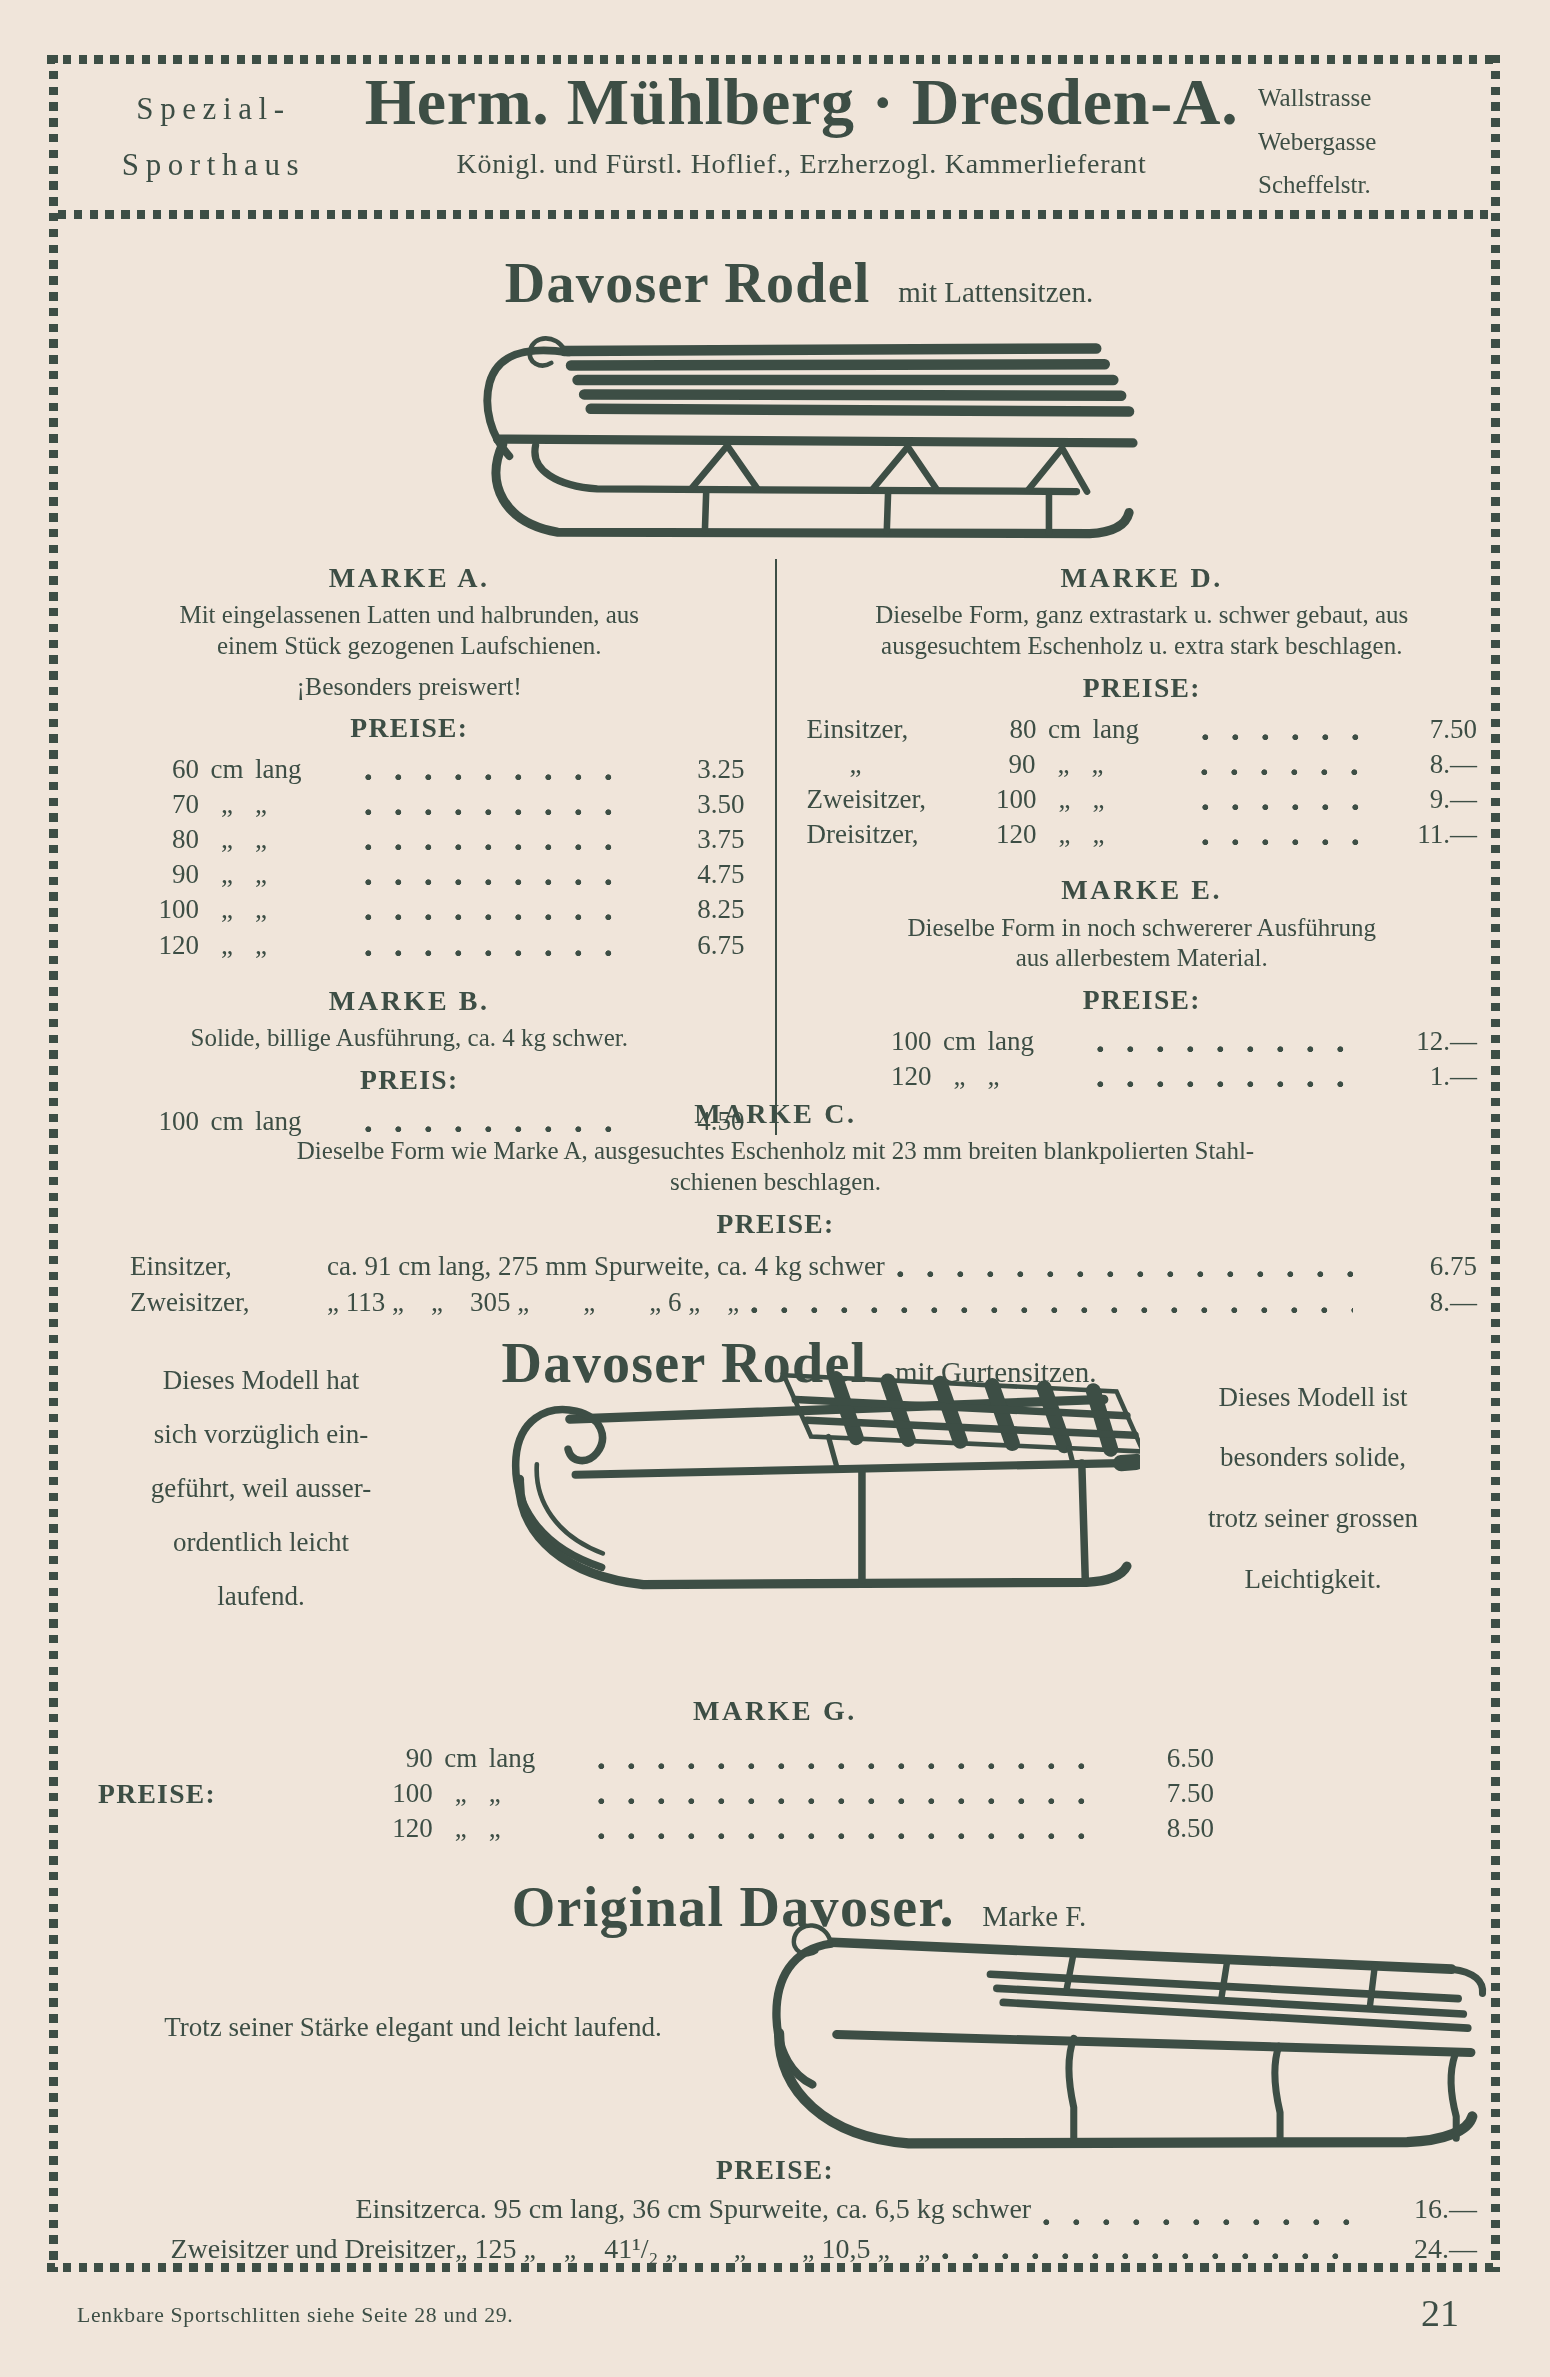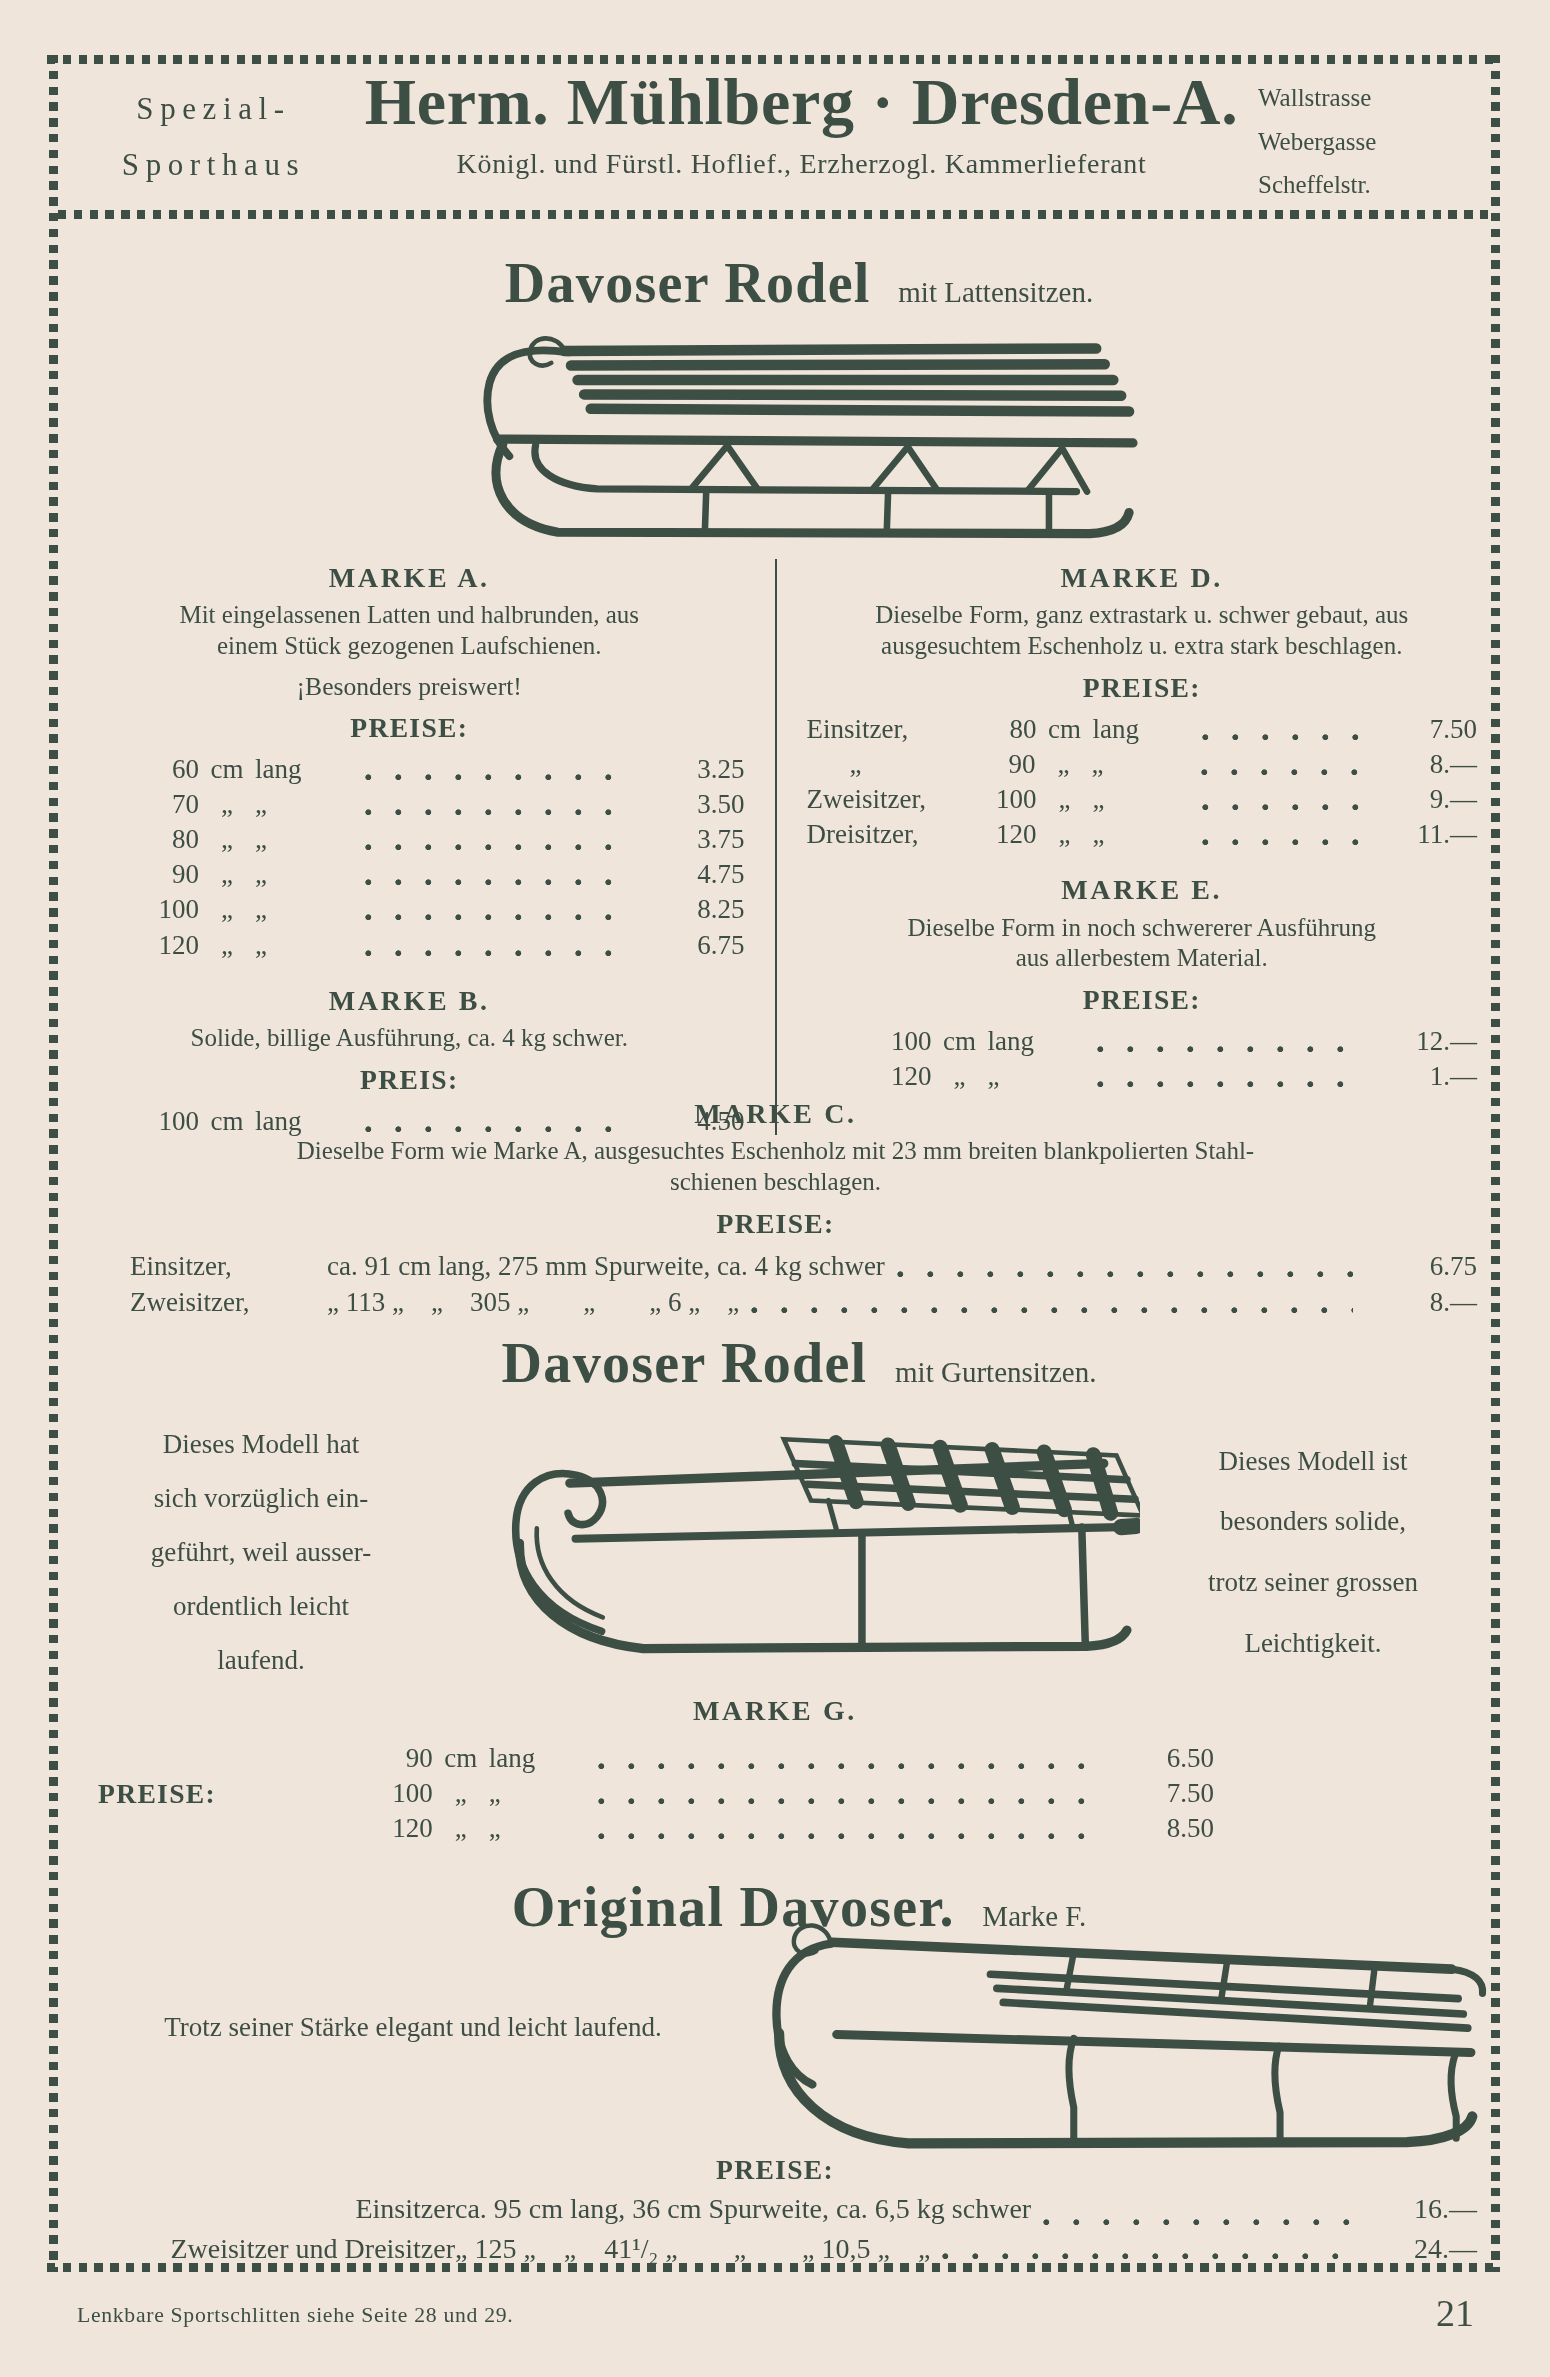--- a/index.html
+++ b/index.html
@@ -64,42 +64,42 @@
   .dots,.fdots{align-self:flex-end;height:7.2px;flex:1;margin:0 11.8px 5.9px 11.8px;
     background-image:radial-gradient(circle at 3.3px 3.3px,var(--ink) 2.6px,rgba(0,0,0,0) 3.3px);
     background-size:30px 7.2px;background-repeat:repeat-x;}
   
   #markeC{position:absolute;top:1095px;left:74px;width:1403px;}
   .crow{display:flex;align-items:baseline;font-size:27px;line-height:1.35;padding-left:56px;}
   .cname{width:197px;}
   .cspec{white-space:pre;}
   .cprice{width:112px;text-align:right;white-space:pre;}
   
-  #s2mid{position:absolute;top:1411px;left:74px;width:1403px;display:flex;align-items:center;gap:9.2px;}
+  #s2mid{position:absolute;top:1347px;left:74px;width:1403px;display:flex;align-items:center;gap:9.2px;}
   .s2txt{font-size:27px;text-align:center;}
   .s2txt.left{width:374px;line-height:2.0;}
   .s2txt.right{width:328px;line-height:2.25;}
   #illu2{flex:1;height:282px;}
   #captionG{position:absolute;top:1695px;width:100%;text-align:center;font-size:28px;font-weight:700;letter-spacing:2.6px;}
   #gblock{position:absolute;top:1741px;left:98px;width:1116px;display:flex;align-items:center;gap:19.7px;}
   .g-label{width:164px;font-size:27.6px;font-weight:700;letter-spacing:1.3px;}
   .g-table{flex:1;}
   
   #s3text{position:absolute;top:1968px;left:85px;width:656px;text-align:center;font-size:27px;line-height:2.05;}
   .p2{margin-top:31.5px;}
   #preiseF{position:absolute;top:2154px;width:100%;text-align:center;font-size:27.6px;font-weight:700;letter-spacing:1.3px;}
   #frows{position:absolute;top:2192px;left:74px;width:1403px;}
   .frow{display:flex;align-items:baseline;font-size:28px;line-height:1.22;}
   .fname-cell{width:381px;display:flex;align-items:flex-end;flex-direction:column;}
   .fname{white-space:pre;}
   .fspec{white-space:pre;}
   .fprice{width:105px;text-align:right;white-space:pre;}
   
   #footer-left{position:absolute;top:2303px;left:77px;font-size:21.7px;letter-spacing:0.7px;}
-  #pagenum{position:absolute;top:2291px;right:76px;font-size:38px;}
+  #pagenum{position:absolute;top:2291px;right:91px;font-size:38px;}
 </style>
 </head>
 <body>
 
 <div class="page">
 
   <div class="dash-h" id="b-top"></div>
   <div class="dash-h" id="b-hdr"></div>
   <div class="dash-h" id="b-bottom"></div>
   <div class="dash-v" id="b-left"></div>

